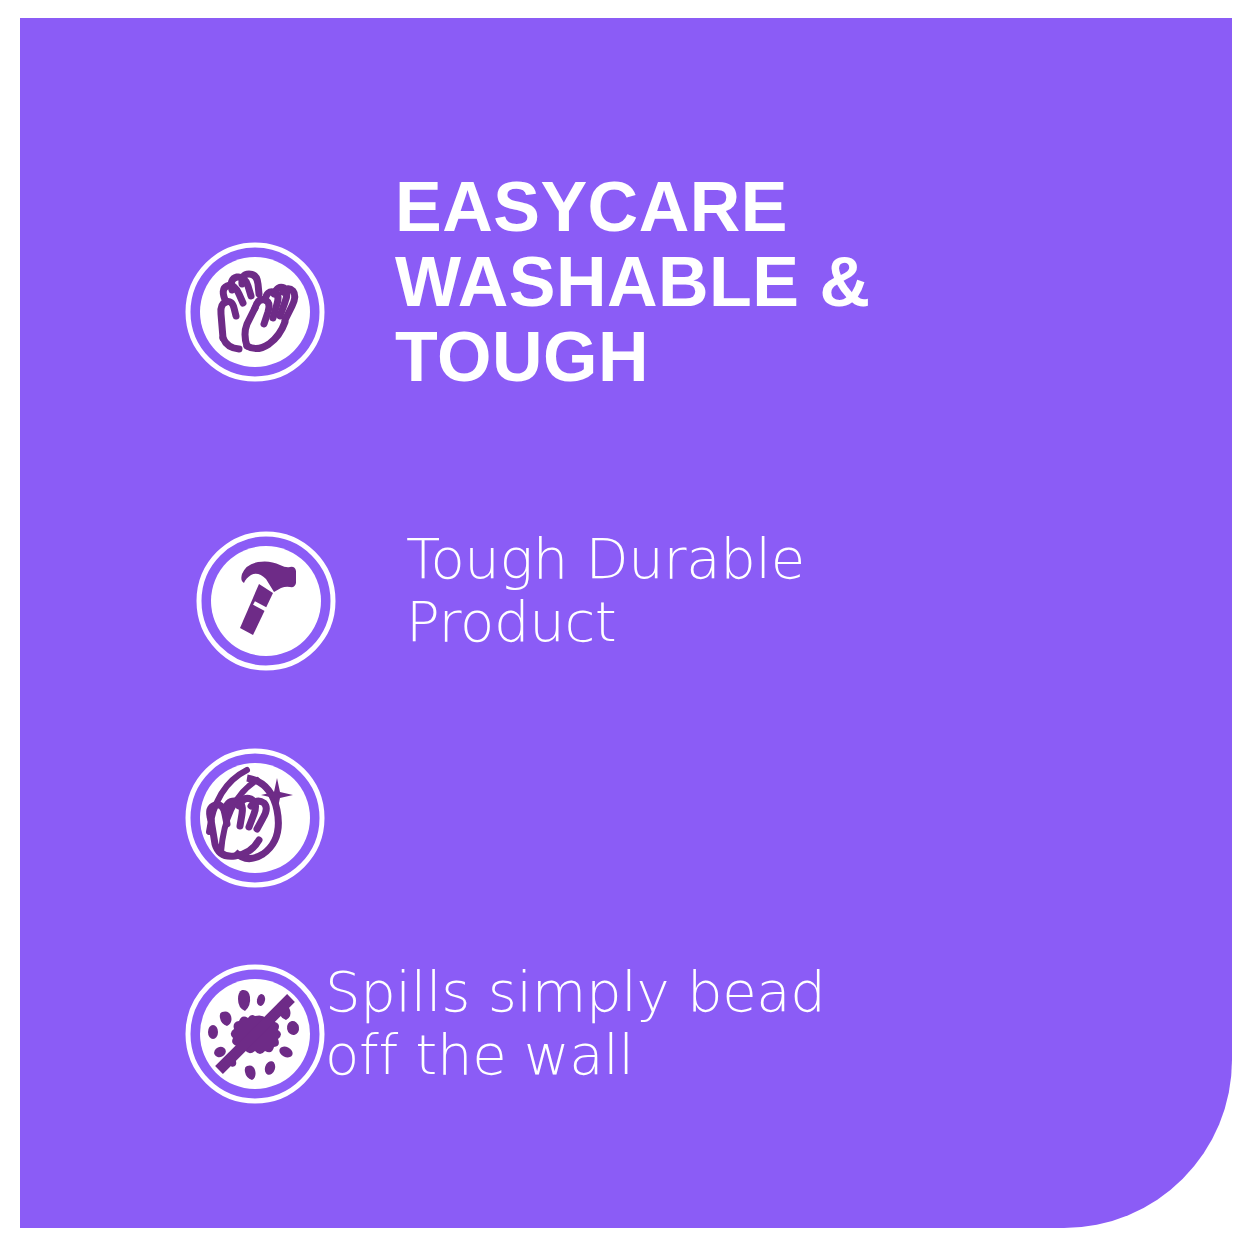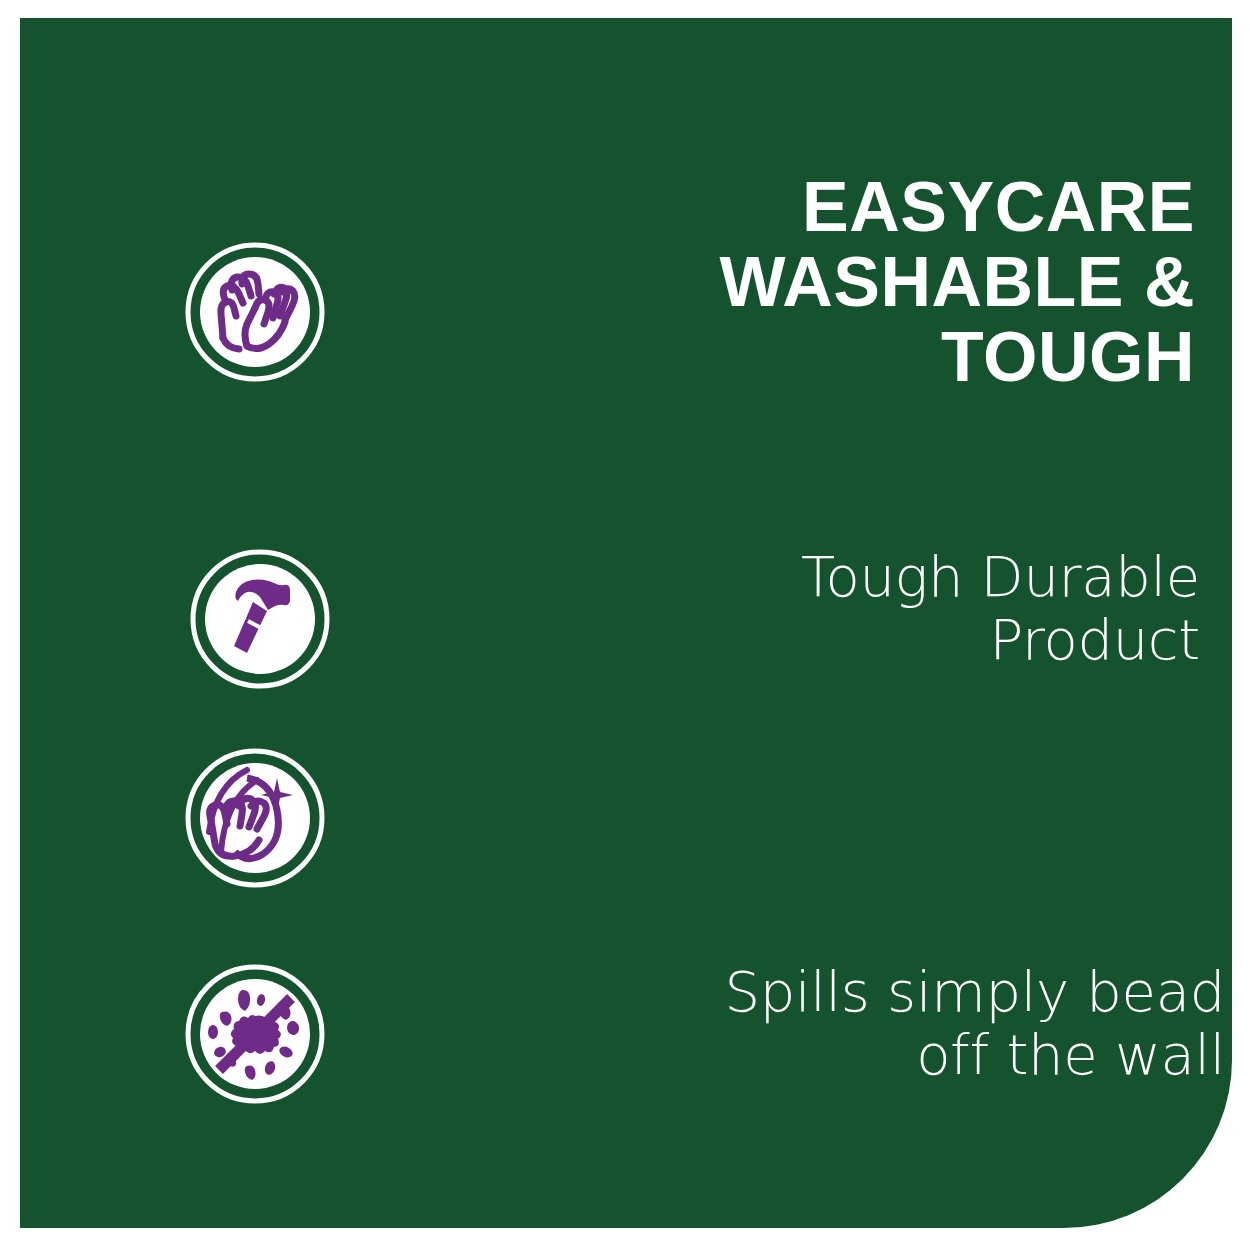--- a/index.html
+++ b/index.html
@@ -14,24 +14,23 @@
     font-family: "Liberation Sans", sans-serif;
   }
 
   
   .panel {
     position: absolute;
     left: 20px;
     top: 18px;
     width: 1212px;
     height: 1210px;
-    background: #14532d;
+    background: #8b5cf6;
     border-radius: 0 0 168px 0;
     box-sizing: border-box;
-    text-align: right;
   }
 
   
   .feature {
     position: absolute;
     display: flex;
     align-items: flex-start;
   }
 
   .icon-wrap {
@@ -69,21 +68,21 @@
     color: #ffffff;
     white-space: pre-line;
     margin: 0;
   }
 
   
   #row-0 { left: 165px; top: 152px;  width: 1010px; }
   #row-0 .icon-wrap { margin-top: 72px; }
   #row-0 .feature-text { margin-left: 70px; margin-top: 0px; }
 
-  #row-1 { left: 170px; top: 505px;  width: 1010px; margin-top: 18px; }
+  #row-1 { left: 176px; top: 505px;  width: 1010px; }
   #row-1 .icon-wrap { margin-top: 8px; }
   #row-1 .feature-text { margin-left: 70px; margin-top: 4px; }
 
   #row-2 { left: 165px; top: 722px;  width: 1010px; }
   #row-2 .icon-wrap { margin-top: 8px; }
   #row-2 .feature-text { margin-left: 70px; margin-top: 4px; }
 
   #row-3 { left: 165px; top: 938px;  width: 1040px; }
   #row-3 .icon-wrap { margin-top: 8px; }
   #row-3 .feature-text { margin-top: 4px; }

